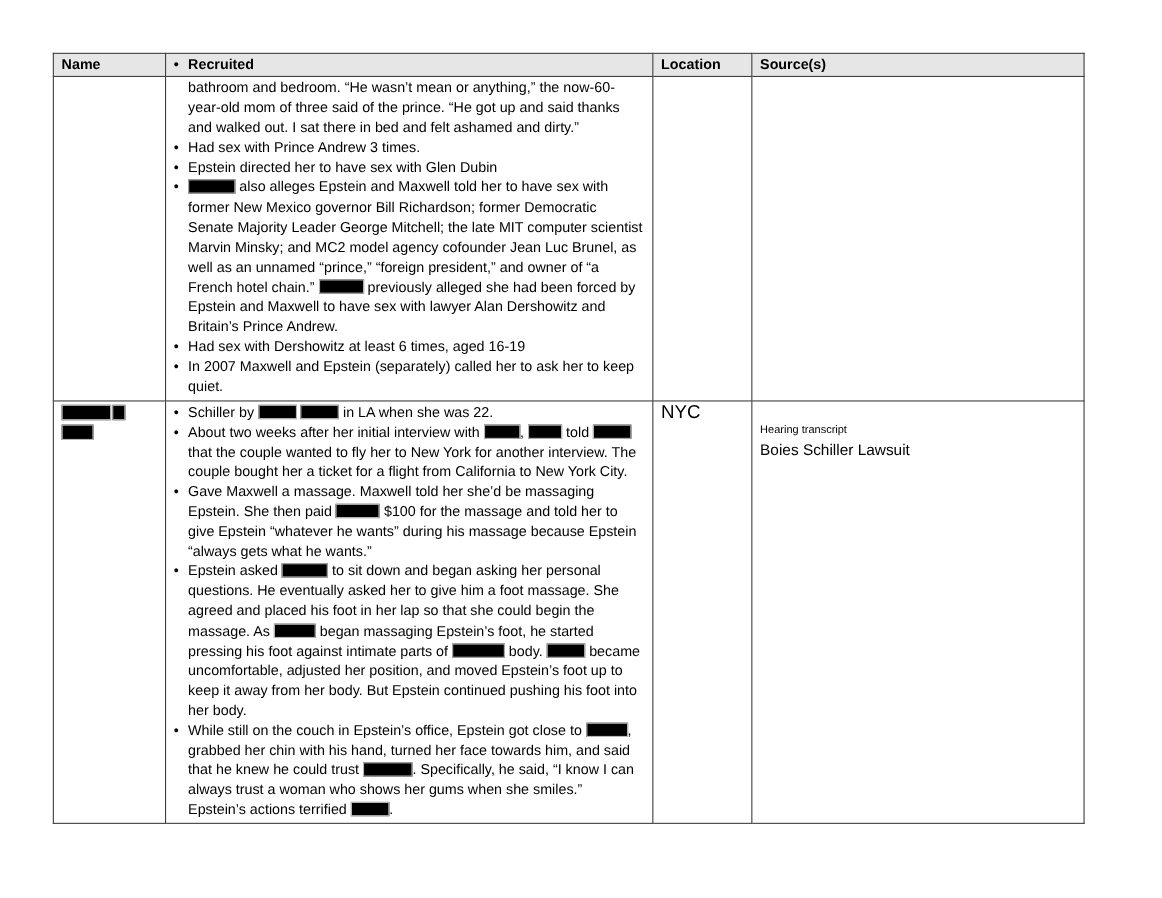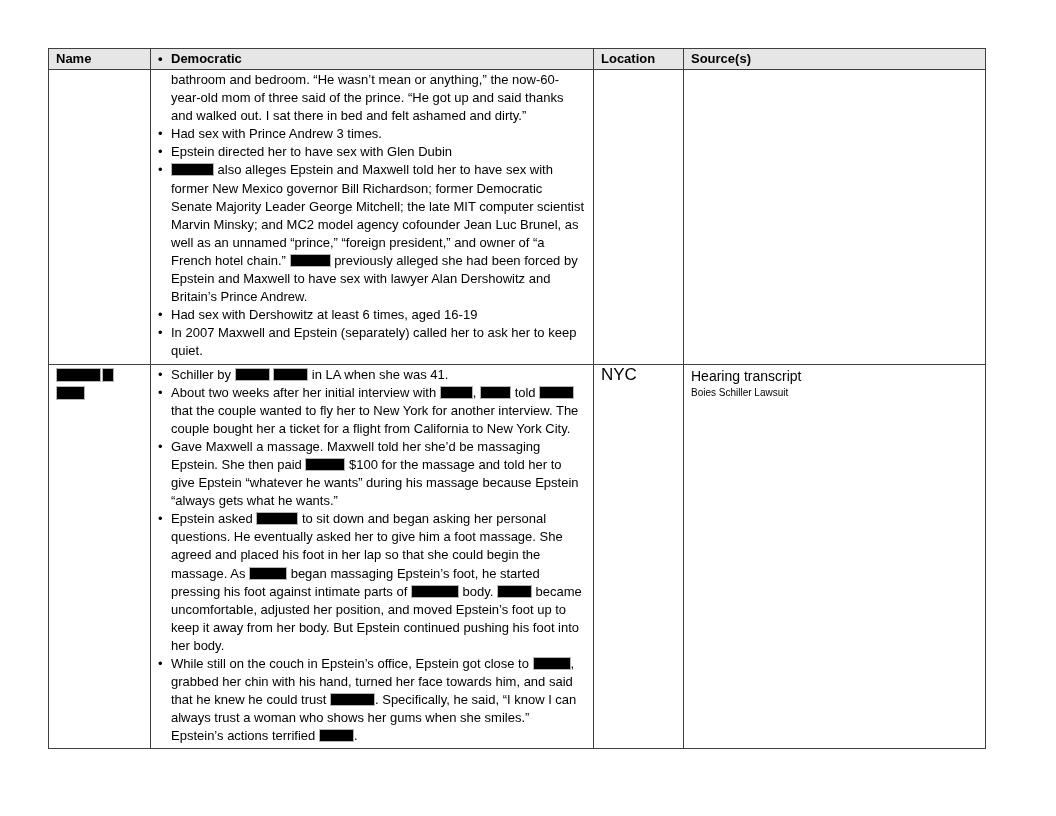--- a/index.html
+++ b/index.html
@@ -61,41 +61,41 @@
     display: inline-block;
     height: 14px;
     background: #000000;
     border: 1px solid #b5b5b5;
     margin-right: 1px;
     vertical-align: top;
     margin-top: 2px;
   }
 
   .loc-text { font-size: 17px; line-height: 18.1px; }
-  .src-line { font-size: 10px; line-height: 18px; }
-  .src-line.small { font-size: 14px; line-height: 16px; padding-top: 2px; }
+  .src-line { font-size: 14px; line-height: 18px; }
+  .src-line.small { font-size: 10px; line-height: 16px; padding-top: 18px; }
 </style>
 </head>
 <body>
 
 <div class="page">
   <table class="doc-table">
     <colgroup>
       <col class="col-name">
         <col class="col-acc">
         <col class="col-loc">
         <col class="col-src">
     </colgroup>
     <thead>
       <tr>
         <th>
           <span>Name</span>
         </th>
         <th>
-          <span class="hdr-bullet">•</span><span>Democratic</span>
+          <span class="hdr-bullet">•</span><span>Recruited</span>
         </th>
         <th>
           <span>Location</span>
         </th>
         <th>
           <span>Source(s)</span>
         </th>
       </tr>
     </thead>
     <tbody>
@@ -111,21 +111,21 @@
           </td>
           <td></td>
           <td></td>
         </tr>
         <tr>
           <td>
             <div class="name-line"><span class="name-bar" style="width: 45px;"></span><span class="name-bar" style="width: 12px;"></span></div>
             <div class="name-line"><span class="name-bar" style="width: 29px;"></span></div>
           </td>
           <td>
-            <div class="acc-item body-text"><span class="bullet">•</span><span>Schiller by </span><span class="redact" style="width: 35px;"></span><span> </span><span class="redact" style="width: 35px;"></span><span> in LA when she was 41.</span></div>
+            <div class="acc-item body-text"><span class="bullet">•</span><span>Schiller by </span><span class="redact" style="width: 35px;"></span><span> </span><span class="redact" style="width: 35px;"></span><span> in LA when she was 22.</span></div>
             <div class="acc-item body-text"><span class="bullet">•</span><span>About two weeks after her initial interview with </span><span class="redact" style="width: 33px;"></span><span>, </span><span class="redact" style="width: 31px;"></span><span> told </span><span class="redact" style="width: 35px;"></span><span> that the couple wanted to fly her to New York for another interview. The couple bought her a ticket for a flight from California to New York City.</span></div>
             <div class="acc-item body-text"><span class="bullet">•</span><span>Gave Maxwell a massage. Maxwell told her she’d be massaging Epstein. She then paid </span><span class="redact" style="width: 40px;"></span><span> $100 for the massage and told her to give Epstein “whatever he wants” during his massage because Epstein “always gets what he wants.”</span></div>
             <div class="acc-item body-text"><span class="bullet">•</span><span>Epstein asked </span><span class="redact" style="width: 42px;"></span><span> to sit down and began asking her personal questions. He eventually asked her to give him a foot massage. She agreed and placed his foot in her lap so that she could begin the massage. As </span><span class="redact" style="width: 38px;"></span><span> began massaging Epstein’s foot, he started pressing his foot against intimate parts of </span><span class="redact" style="width: 48px;"></span><span> body. </span><span class="redact" style="width: 35px;"></span><span> became uncomfortable, adjusted her position, and moved Epstein’s foot up to keep it away from her body. But Epstein continued pushing his foot into her body.</span></div>
             <div class="acc-item body-text"><span class="bullet">•</span><span>While still on the couch in Epstein’s office, Epstein got close to </span><span class="redact" style="width: 38px;"></span><span>, grabbed her chin with his hand, turned her face towards him, and said that he knew he could trust </span><span class="redact" style="width: 45px;"></span><span>. Specifically, he said, “I know I can always trust a woman who shows her gums when she smiles.” Epstein’s actions terrified </span><span class="redact" style="width: 35px;"></span><span>.</span></div>
           </td>
           <td>
             <div class="loc-text">NYC</div>
           </td>
           <td>
             <div class="src-line small">Hearing transcript</div>

